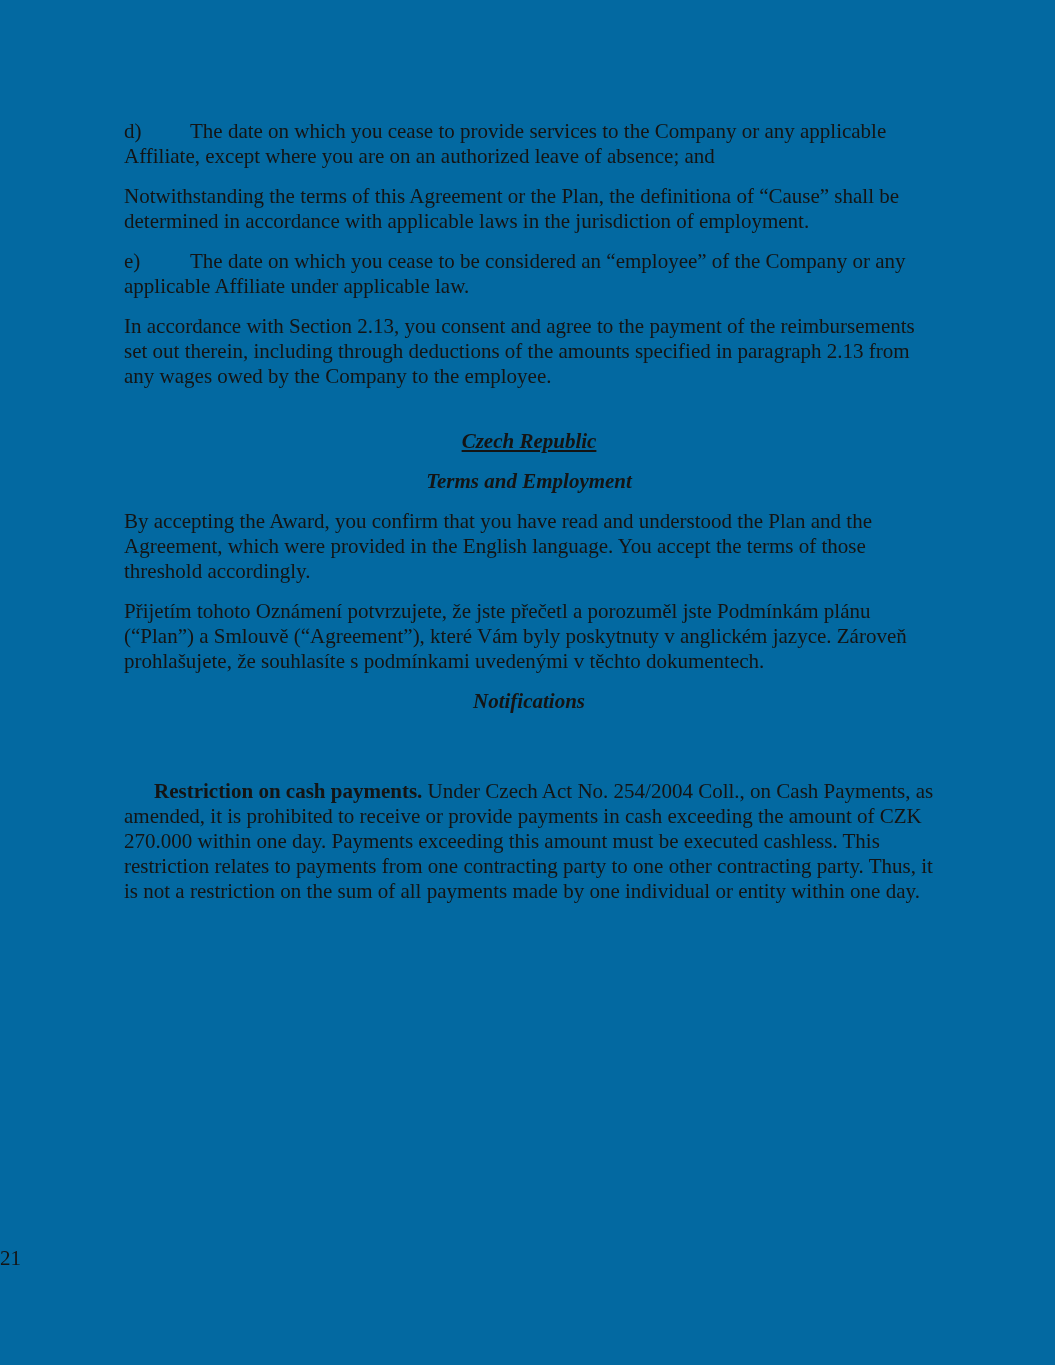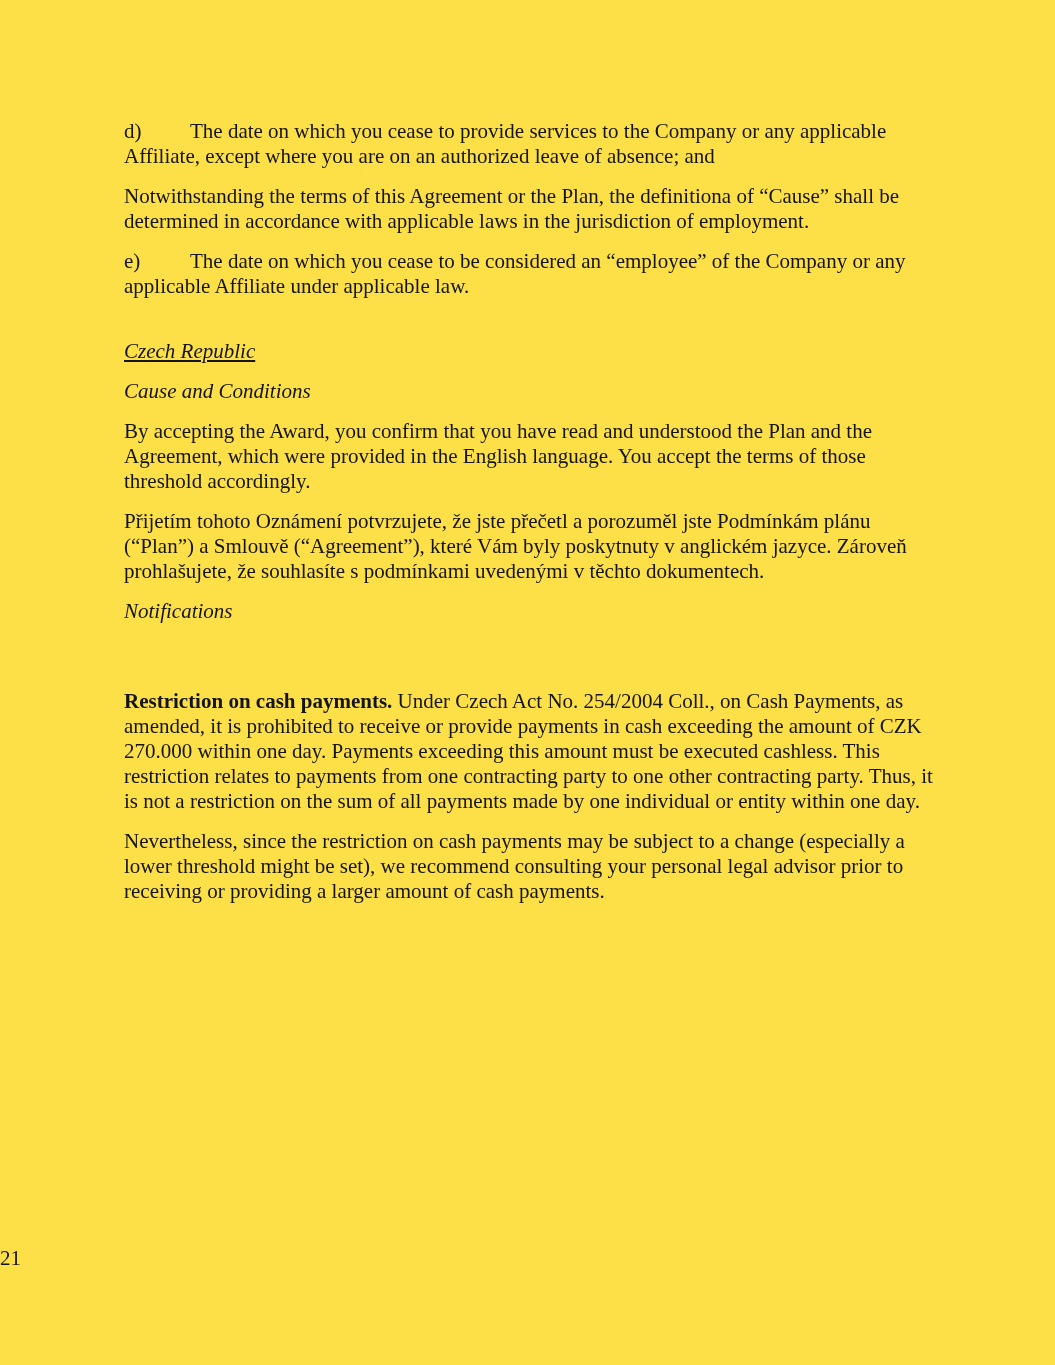--- a/index.html
+++ b/index.html
@@ -4,52 +4,54 @@
 <style>
   html, body {
     margin: 0;
     padding: 0;
     background: #ffffff;
   }
   .page {
     position: relative;
     width: 1055px;
     height: 1365px;
-    background: #fde047;
+    background: #0369a1;
     color: #141414;
     font-family: "Liberation Serif", "DejaVu Serif", serif;
     font-size: 21px;
     line-height: 25px;
     overflow: hidden;
   }
   .content {
     position: absolute;
     left: 124px;
     top: 119px;
     width: 810px;
   }
   .content p {
     margin: 0 0 15px 0;
   }
   .tab-marker {
     display: inline-block;
     width: 66px;
   }
   .heading-bi {
-    font-weight: normal;
+    font-weight: bold;
     font-style: italic;
+    text-align: center;
   }
   .heading-b {
     font-weight: bold;
   }
   .underlined {
     text-decoration: underline;
   }
   .bold-lead {
     font-weight: bold;
+    margin-left: 30px;
   }
   .gap-section {
     margin-top: 40px !important;
   }
   .gap-notif {
     margin-top: 65px !important;
   }
   .gap-denmark {
     margin-top: 41px !important;
   }
@@ -66,34 +68,34 @@
 
 <div class="page">
   <div class="content">
 
     <p><span class="tab-marker">d)</span><span>The date on which you cease to provide services to the Company or any applicable Affiliate, except where you are on an authorized leave of absence; and</span></p>
 
     <p>Notwithstanding the terms of this Agreement or the Plan, the definitiona of “Cause” shall be determined in accordance with applicable laws in the jurisdiction of employment.</p>
 
     <p><span class="tab-marker">e)</span><span>The date on which you cease to be considered an “employee” of the Company or any applicable Affiliate under applicable law.</span></p>
 
+    <p>In accordance with Section 2.13, you consent and agree to the payment of the reimbursements set out therein, including through deductions of the amounts specified in paragraph 2.13 from any wages owed by the Company to the employee.</p>
 
 
     <p class="heading-bi underlined gap-section">Czech Republic</p>
 
-    <p class="heading-bi">Cause and Conditions</p>
+    <p class="heading-bi">Terms and Employment</p>
 
 
     <p>By accepting the Award, you confirm that you have read and understood the Plan and the Agreement, which were provided in the English language. You accept the terms of those threshold accordingly.</p>
 
     <p>Přijetím tohoto Oznámení potvrzujete, že jste přečetl a porozuměl jste Podmínkám plánu (“Plan”) a Smlouvě (“Agreement”), které Vám byly poskytnuty v anglickém jazyce. Zároveň prohlašujete, že souhlasíte s podmínkami uvedenými v těchto dokumentech.</p>
 
     <p class="heading-bi">Notifications</p>
 
     <p class="gap-notif"><span class="bold-lead">Restriction on cash payments.</span> <span>Under Czech Act No. 254/2004 Coll., on Cash Payments, as amended, it is prohibited to receive or provide payments in cash exceeding the amount of CZK 270.000 within one day. Payments exceeding this amount must be executed cashless. This restriction relates to payments from one contracting party to one other contracting party. Thus, it is not a restriction on the sum of all payments made by one individual or entity within one day.</span></p>
 
-    <p>Nevertheless, since the restriction on cash payments may be subject to a change (especially a lower threshold might be set), we recommend consulting your personal legal advisor prior to receiving or providing a larger amount of cash payments.</p>
 
 
   </div>
 
   <div class="page-number">21</div>
 </div>
 
 </body></html>

